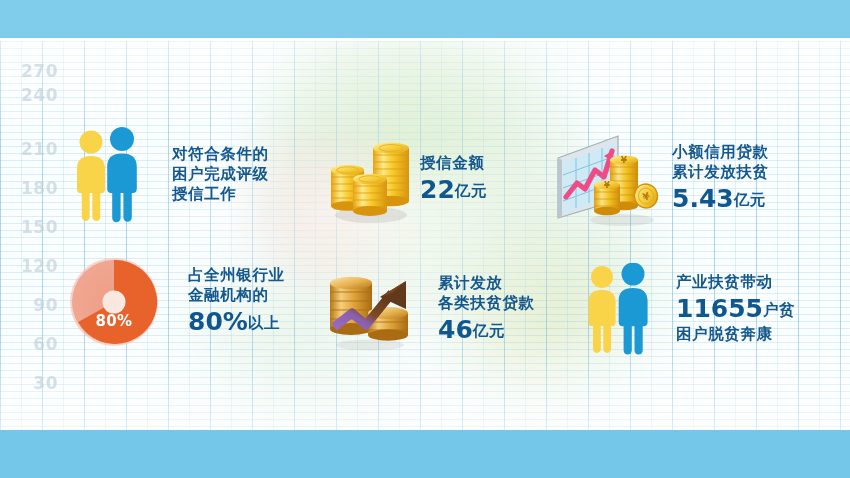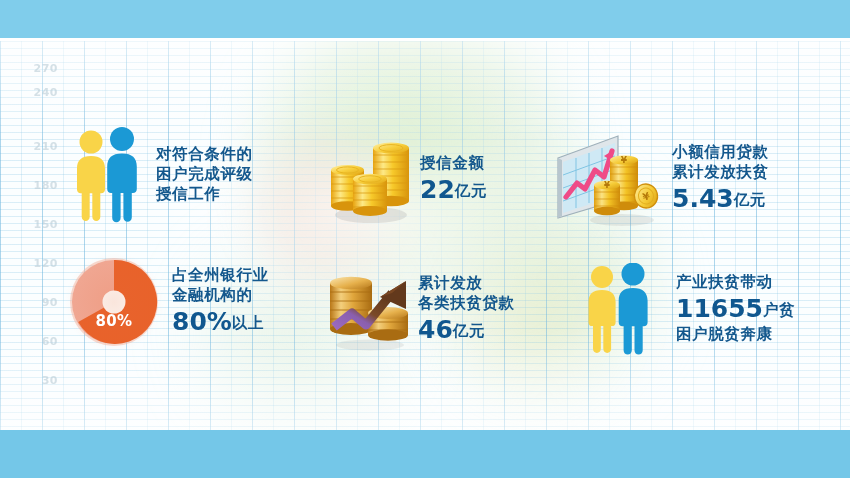--- a/index.html
+++ b/index.html
@@ -58,21 +58,21 @@
     position:absolute;left:0;top:0;width:850px;height:389px;
     background:
       radial-gradient(ellipse 360px 230px at 45% 45%,rgba(255,255,255,.72),rgba(255,255,255,0) 70%),
       linear-gradient(to bottom,rgba(255,255,255,.55),rgba(255,255,255,0) 26%,rgba(255,255,255,0) 74%,rgba(255,255,255,.55));
   }
 
   
   #y-axis{position:absolute;left:8px;top:0;width:54px;height:389px;}
   .y-tick{
     position:absolute;left:0;width:50px;text-align:right;
-    font-size:11px;font-weight:bold;color:rgba(188,205,215,.62);
+    font-size:17px;font-weight:bold;color:rgba(188,205,215,.62);
     letter-spacing:.5px;line-height:1;
   }
 
   
   #items{position:absolute;left:0;top:0;width:850px;height:389px;}
   .item{position:absolute;display:flex;align-items:center;}
   .item-icon{flex:0 0 auto;display:flex;align-items:center;justify-content:center;}
   .item-text{
     color:#14588d;
     line-height:1.28;
@@ -85,24 +85,24 @@
   }
 
   
   #item-1{left:70px;top:86px;}
   #item-2{left:325px;top:94px;}
   #item-3{left:550px;top:89px;}
   #item-4{left:68px;top:215px;}
   #item-5{left:322px;top:228px;}
   #item-6{left:580px;top:222px;}
 
-  #item-1 .item-text,#item-4 .item-text{margin-left:12px;}
+  #item-1 .item-text,#item-4 .item-text{margin-left:28px;}
   #item-2 .item-text{margin-left:3px;}
   #item-3 .item-text{margin-left:10px;}
-  #item-5 .item-text{margin-left:0;}
+  #item-5 .item-text{margin-left:20px;}
   #item-6 .item-text{margin-left:20px;}
 
   
   .donut-wrap{position:relative;width:92px;height:92px;}
   .donut-glow{position:absolute;left:-4px;top:-4px;width:100px;height:100px;border-radius:50%;
       background:radial-gradient(circle,rgba(232,104,58,.16),rgba(255,255,255,0) 70%);}
   .donut-pct{
     position:absolute;left:0;right:0;top:56px;text-align:center;
     font-size:15px;font-weight:bold;color:#ffffff;letter-spacing:.3px;
   }

